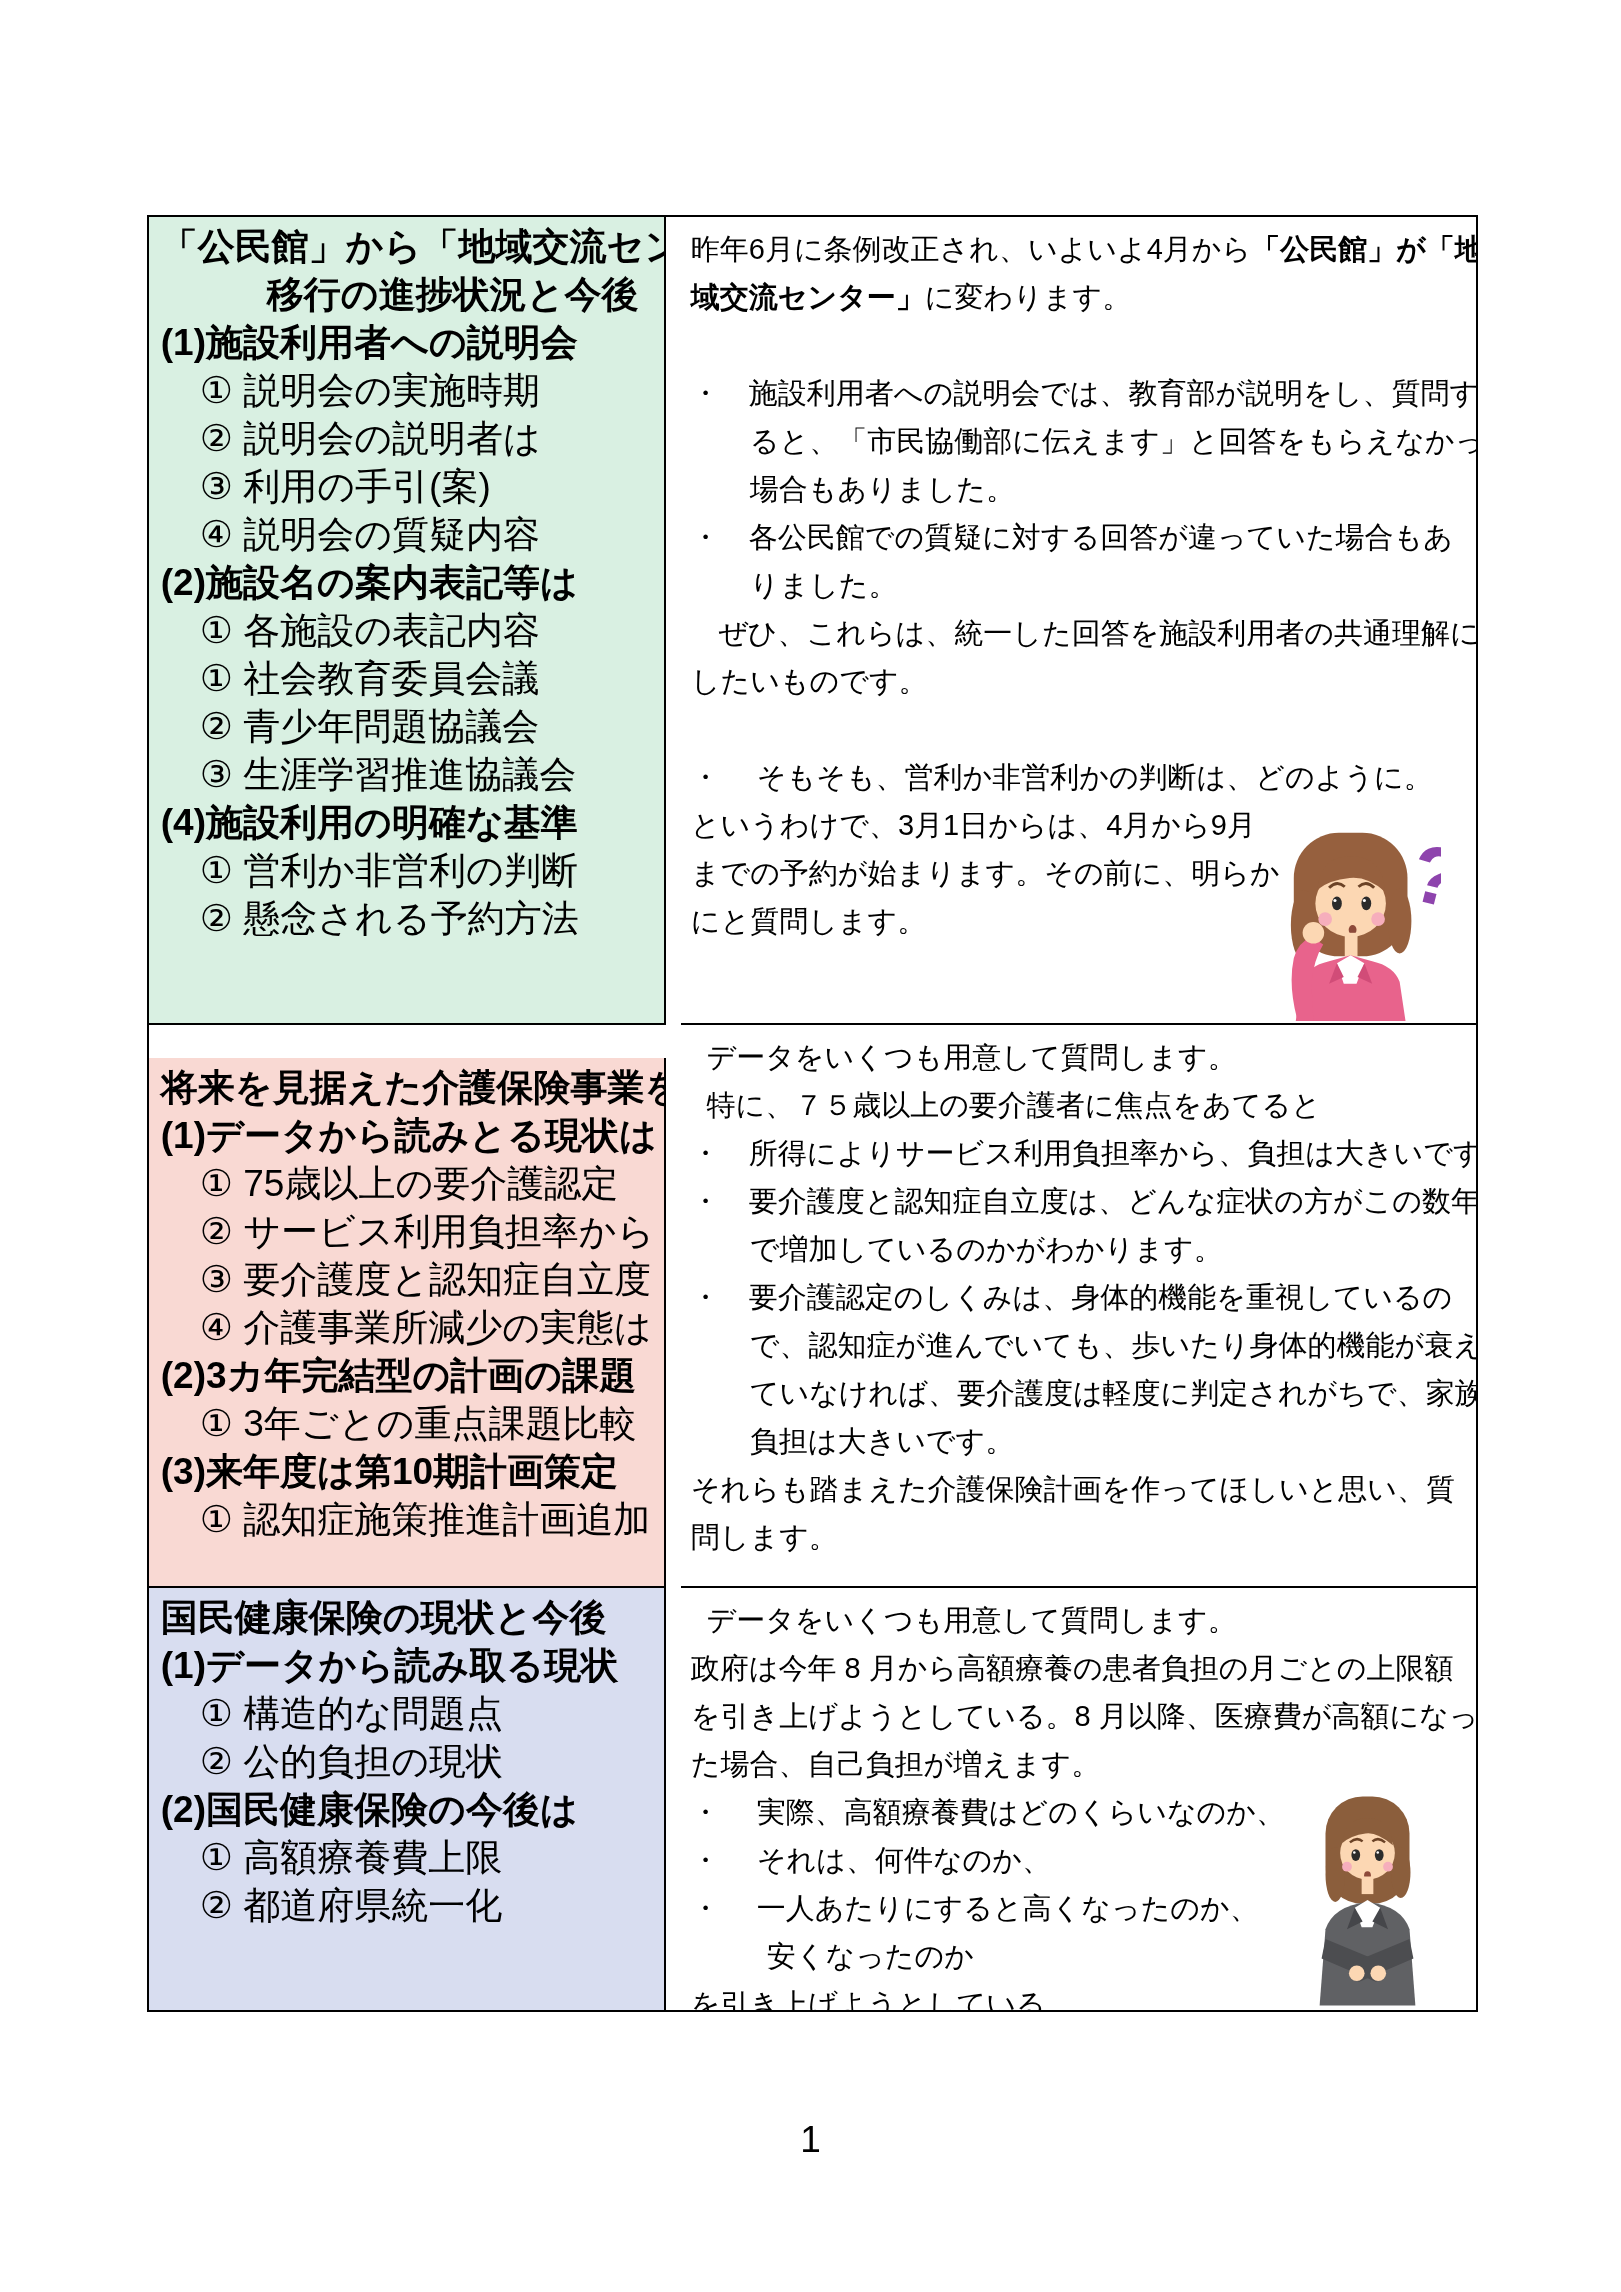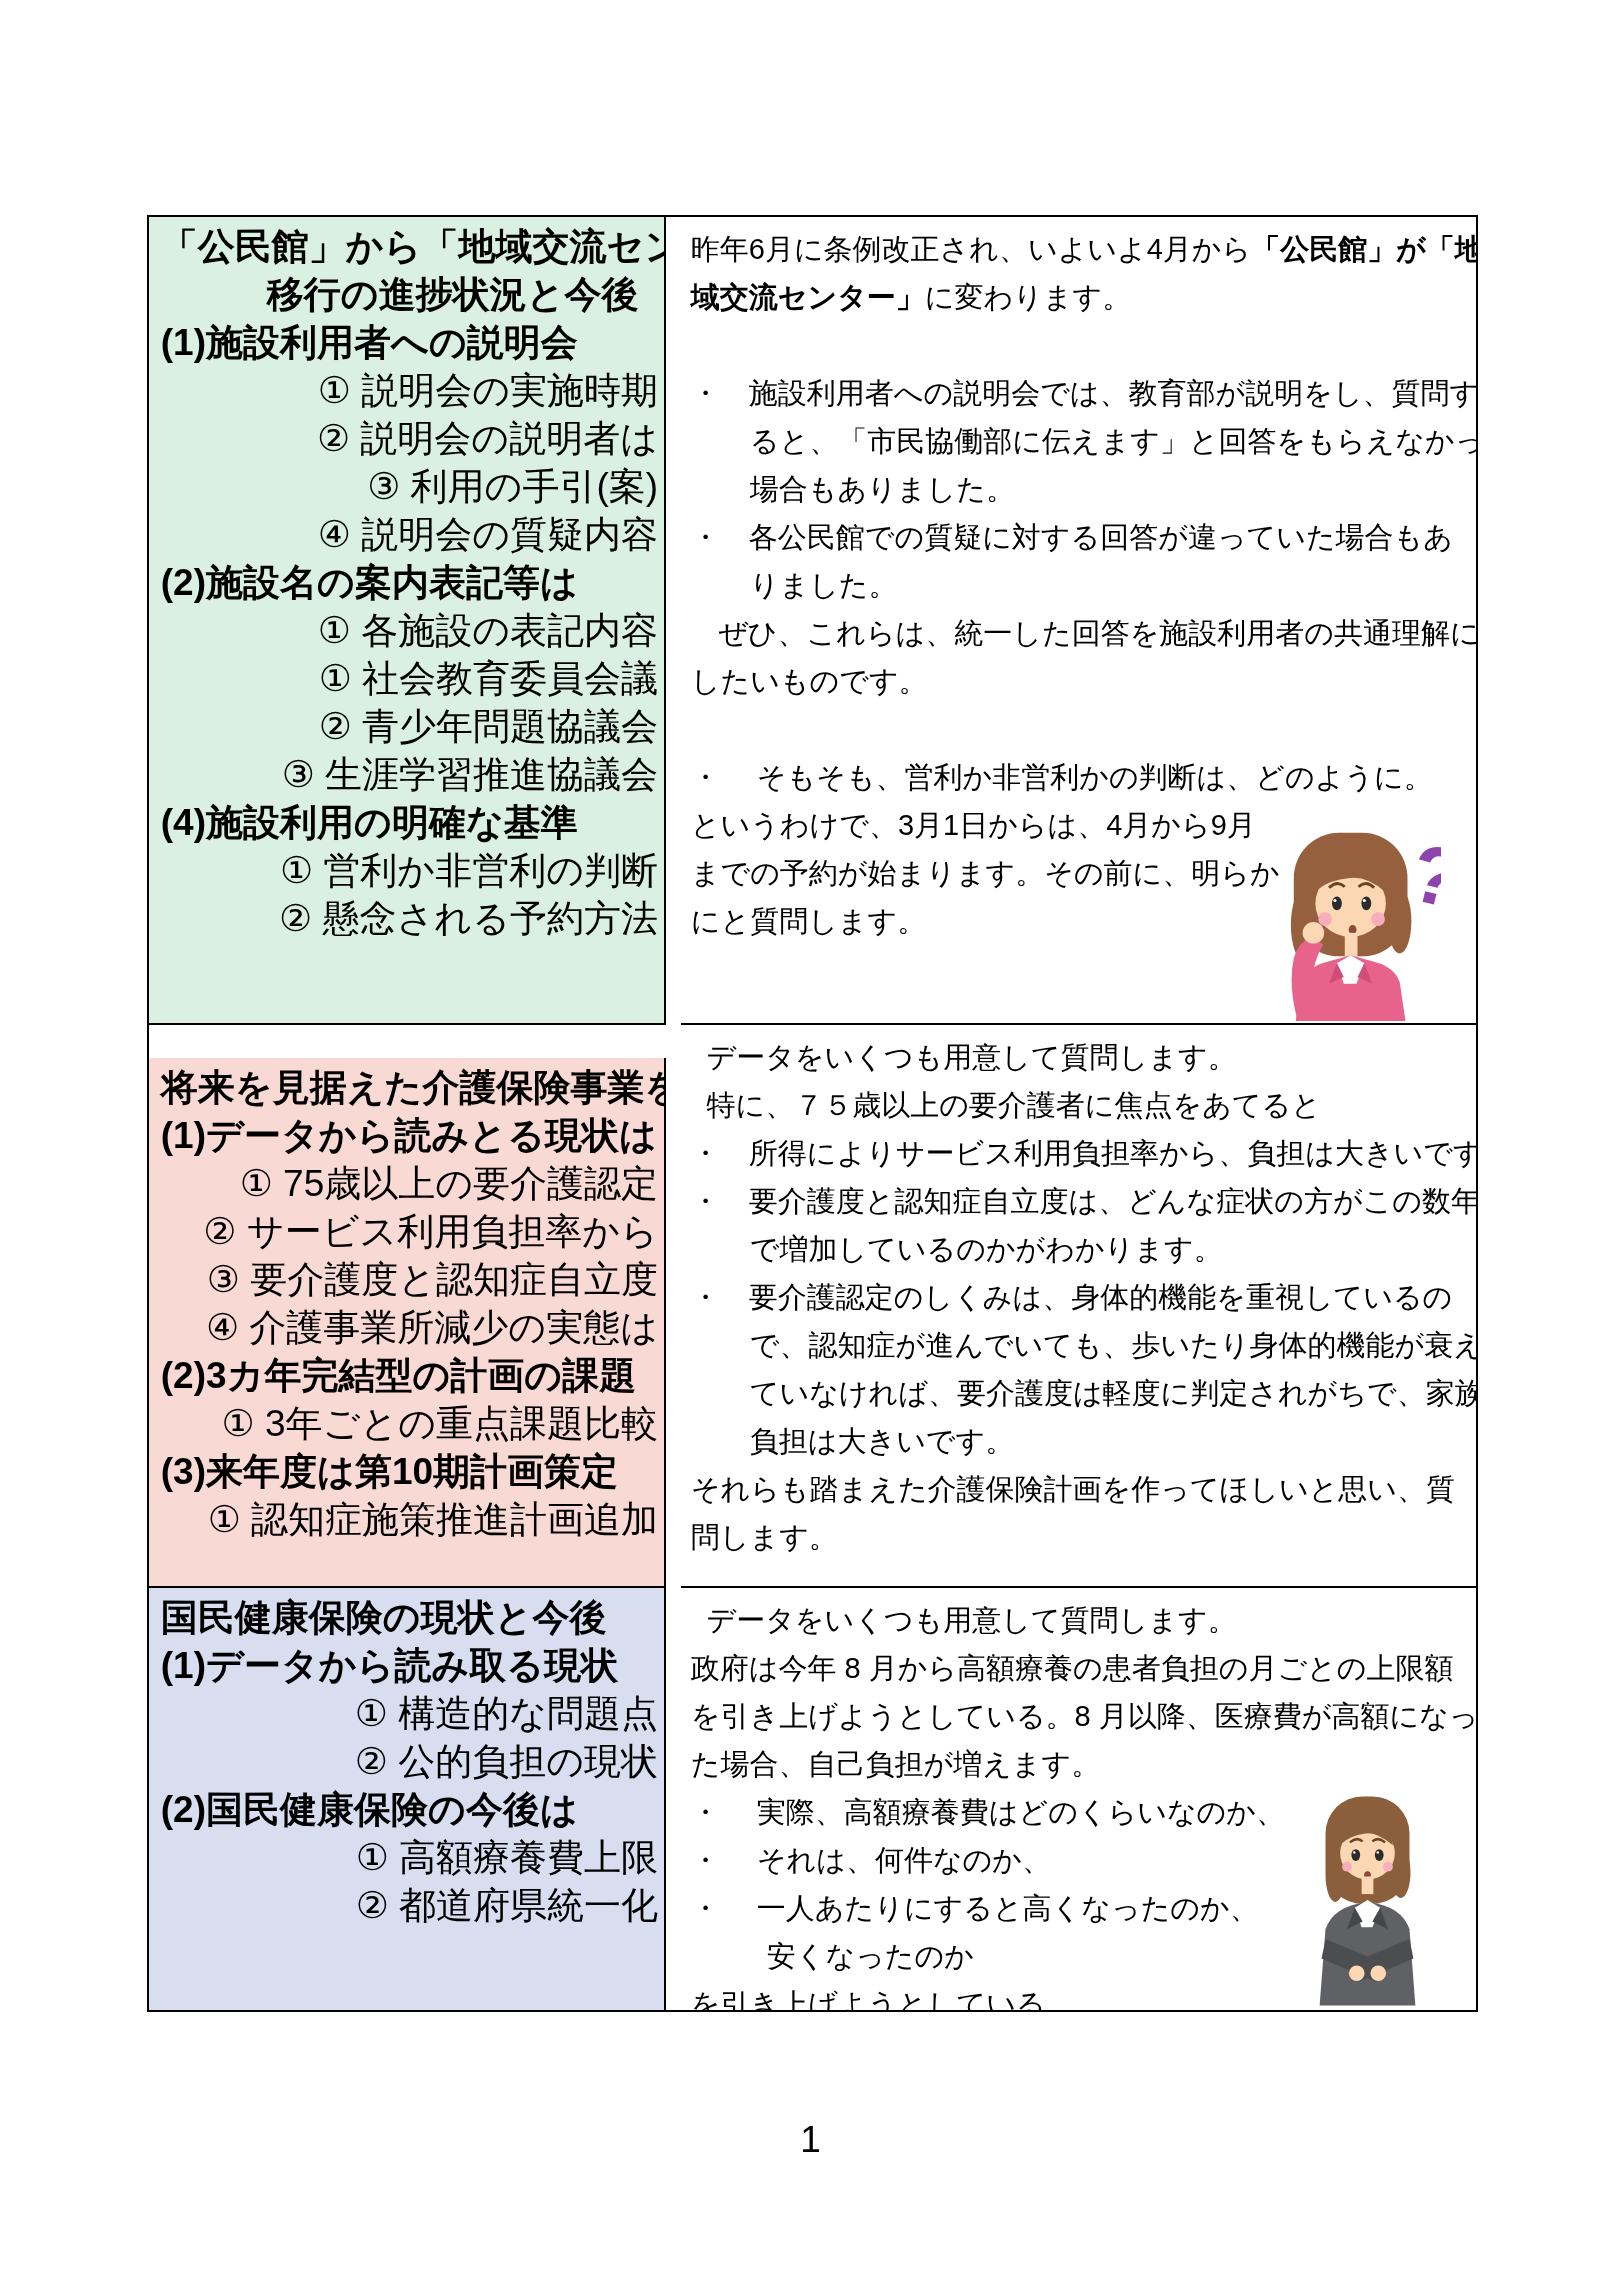--- a/index.html
+++ b/index.html
@@ -18,21 +18,21 @@
   .cr{background:#fff;padding:7.8px 5.9px 0 9.8px;margin-left:15px;}
   .rb{border-bottom:2.9px solid #000;}
   .bg1{background:#d9f0e2;}
   .bg2{background:#f9d9d3;margin-top:33px;}
   .bg3{background:#d8ddf0;}
   .ln{white-space:nowrap;line-height:48px;height:48px;font-size:29px;}
   .cl .ln{font-size:37px;}
   .t1{font-size:35px;font-weight:bold;}
   .t2{font-size:35px;font-weight:bold;text-align:right;padding-right:19.6px;}
   .h{font-size:33px;font-weight:bold;}
-  .item{padding-left:39px;text-align:right;}
+  .item{padding-left:39px;}
   .sp1{padding-left:15.7px;}
   .sp2{padding-left:27.4px;}
   .cont{padding-left:59px;}
   .cont2{padding-left:76px;}
   .b{font-weight:bold;}
   .illu{position:absolute;}
   .illu1{right:35px;bottom:2px;}
   .illu2{right:45px;bottom:3.9px;}
   .pagenum{position:absolute;left:0;top:2119px;width:1621px;text-align:center;font-size:37px;}
 </style>

